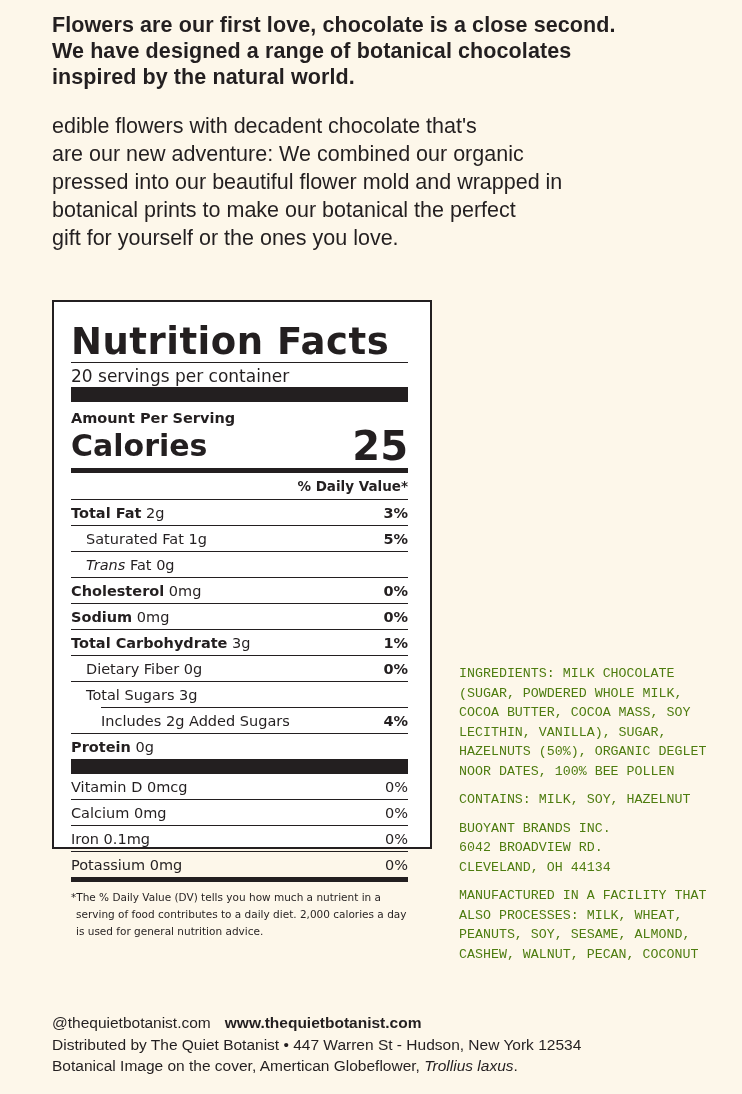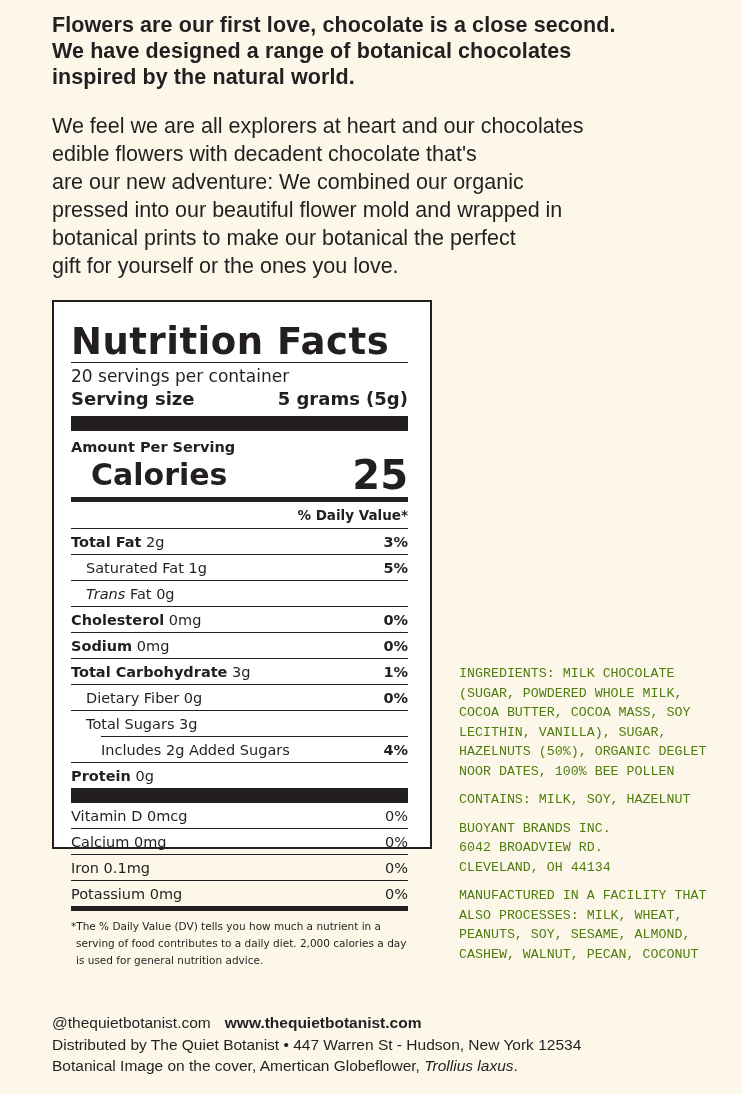--- a/index.html
+++ b/index.html
@@ -36,21 +36,21 @@
     font-size: 37px; line-height: 40px; margin-top: 20px;
     letter-spacing: 0.5px; white-space: nowrap;
   }
   .rule-thin { border-top: 1px solid #231f20; }
   .rule-mid { border-top: 5px solid #231f20; }
   .rule-thick { height: 15px; background: #231f20; }
   .servings { font-size: 17px; line-height: 21px; margin-top: 3px; }
   .serving-size { display: flex; justify-content: space-between; font-weight: bold; font-size: 18px; line-height: 24px; margin-bottom: 5px; }
   .amount { font-weight: bold; font-size: 14.5px; line-height: 18px; margin-top: 7px; }
   .calories { display: flex; justify-content: space-between; align-items: flex-end; font-weight: bold; line-height: 38px; margin-bottom: 3px; }
-  .calories .lbl { font-size: 30px; margin-left: 20px; }
+  .calories .lbl { font-size: 30px; }
   .calories .val { font-size: 40px; }
   .dv-head { text-align: right; font-weight: bold; font-size: 13.5px; line-height: 26px; }
   .row {
     display: flex; justify-content: space-between; align-items: center;
     height: 25px; font-size: 14.5px; border-top: 1px solid #231f20;
   }
   .row .pct { font-weight: bold; }
   .row b { font-weight: bold; }
   .ind1 { padding-left: 15px; }
   .row.ind2 { margin-left: 30px; }
@@ -81,36 +81,31 @@
 </head>
 <body>
 
 <div class="intro">
   <p>Flowers are our first love, chocolate is a close second.</p>
   <p>We have designed a range of botanical chocolates</p>
   <p><span>inspired by the natural world.</span></p>
 </div>
 
 <div class="body-text">
-  <p>We feel we are all explorers at heart and our chocolates</p>
   <p>edible flowers with decadent chocolate that's</p>
   <p>are our new adventure: We combined our organic</p>
   <p>pressed into our beautiful flower mold and wrapped in</p>
   <p>botanical prints to make our botanical the perfect</p>
   <p>gift for yourself or the ones you love.</p>
 </div>
 
 <div class="nf">
   <div class="nf-title">Nutrition Facts</div>
   <div class="rule-thin"></div>
   <div class="servings">20 servings per container</div>
-  <div class="serving-size">
-    <span>Serving size</span>
-    <span>5 grams (5g)</span>
-  </div>
   <div class="rule-thick"></div>
   <div class="amount">Amount Per Serving</div>
   <div class="calories">
     <span class="lbl">Calories</span>
     <span class="val">25</span>
   </div>
   <div class="rule-mid"></div>
   <div class="dv-head">% Daily Value*</div>
 
   <div class="row">

